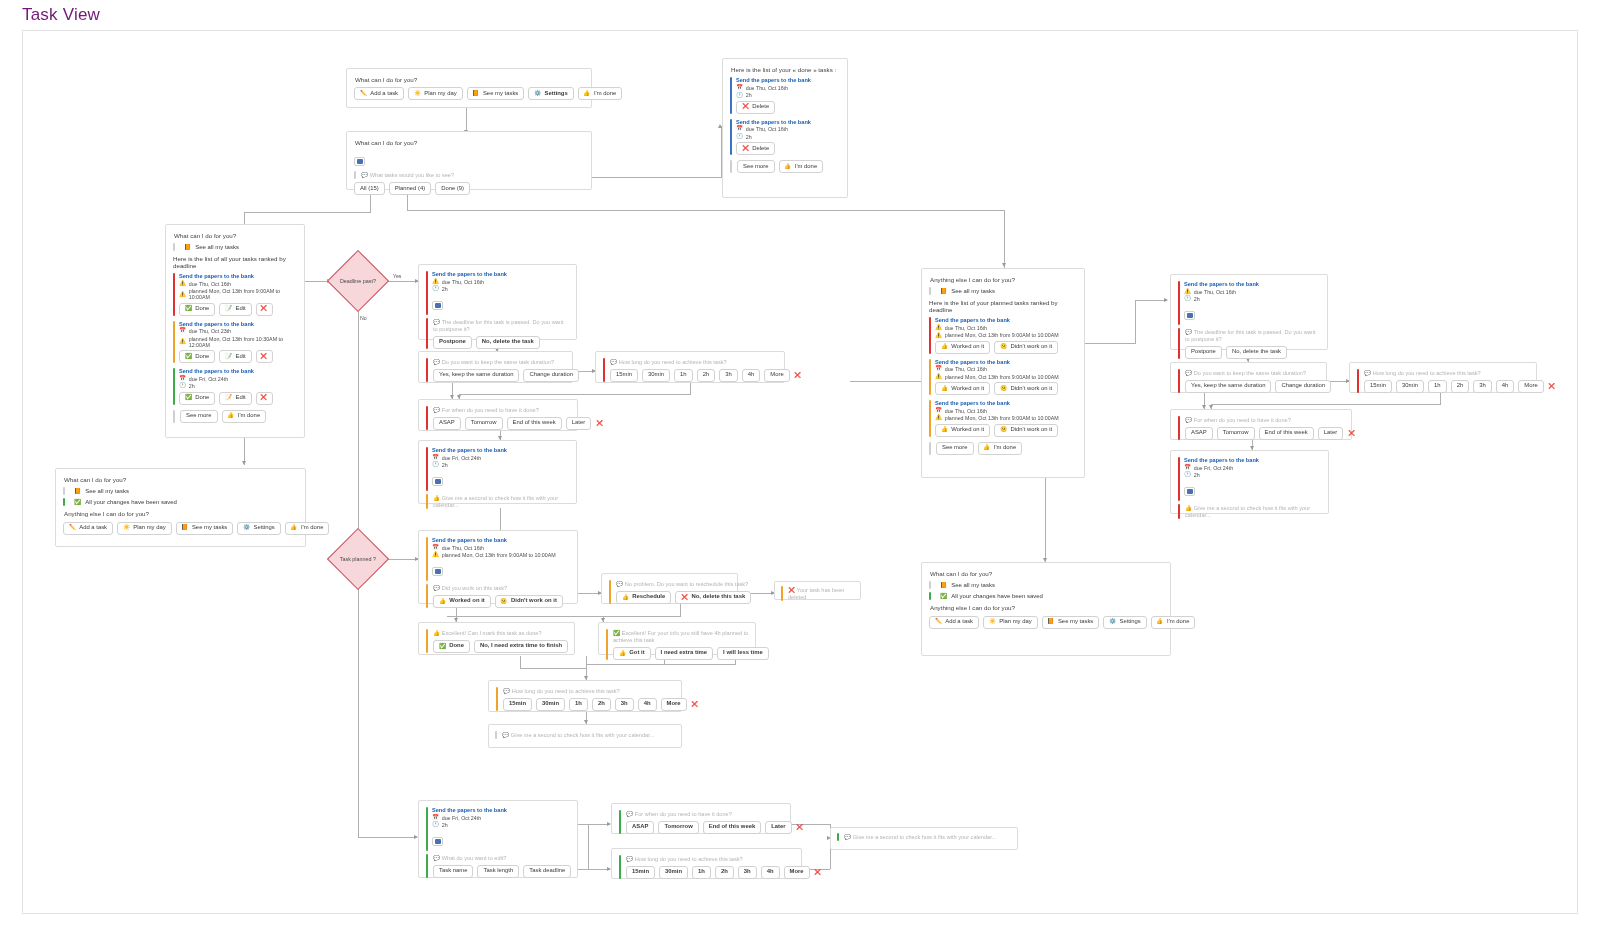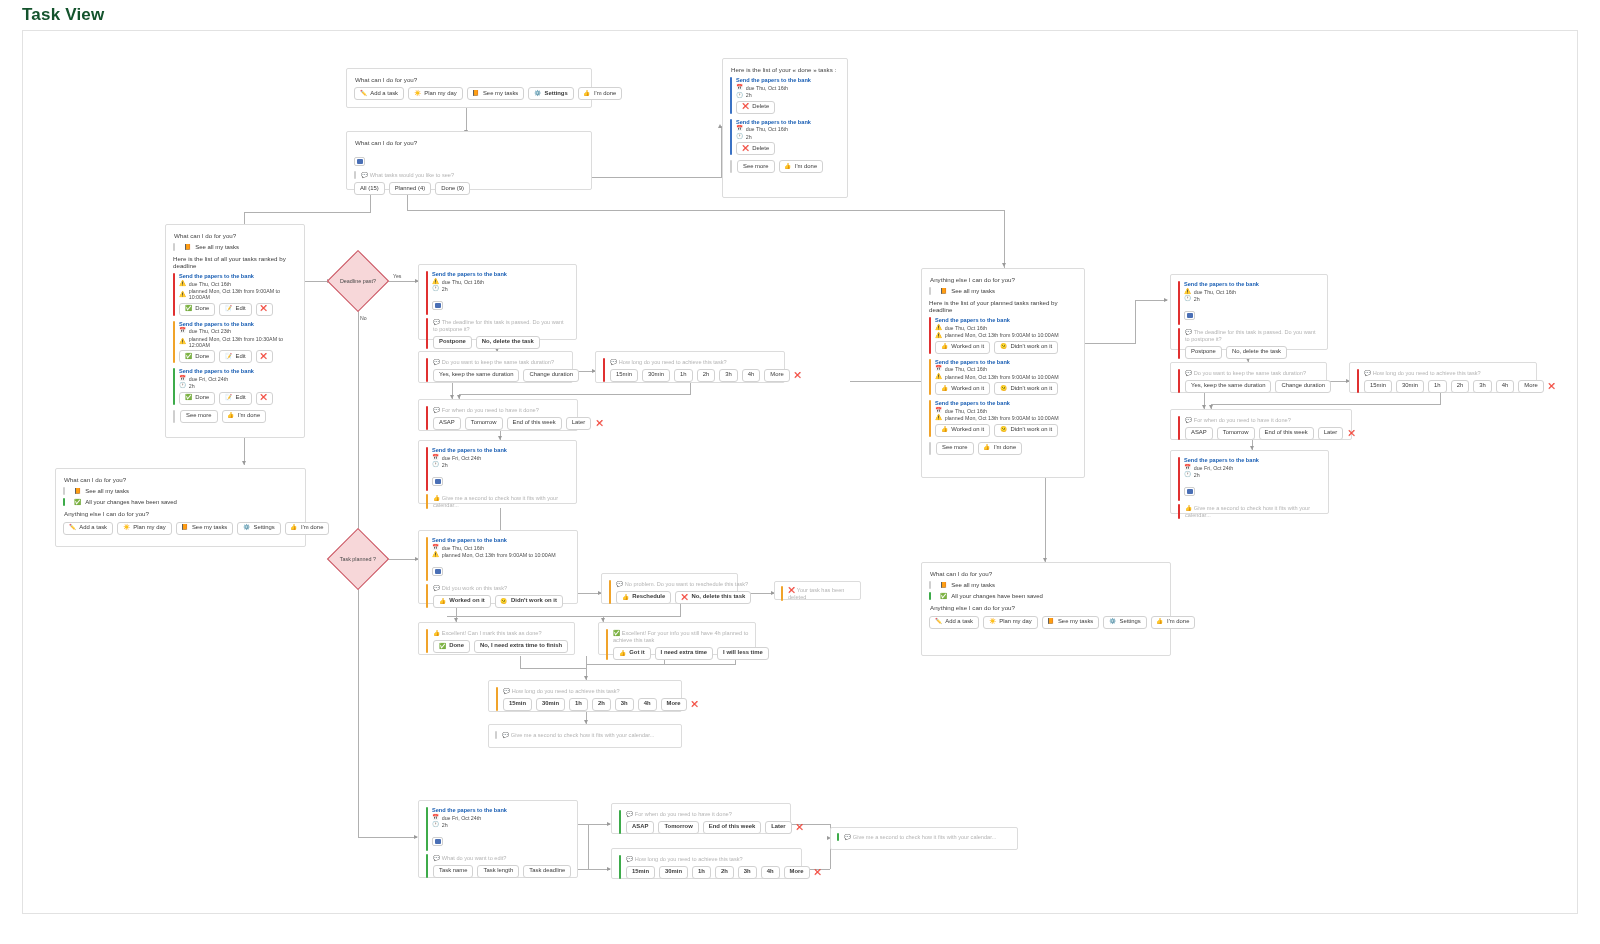--- a/index.html
+++ b/index.html
@@ -12,22 +12,22 @@
     position: relative;
     width: 1600px;
     height: 944px;
     background: #ffffff;
     overflow: hidden;
   }
   #page-title {
     position: absolute;
     left: 22px; top: 5px;
     font-size: 17px;
-    color: #14532d;
-    font-weight: 700;
+    color: #701a75;
+    font-weight: 400;
     letter-spacing: .2px;
   }
   #frame {
     position: absolute;
     left: 22px; top: 30px;
     width: 1556px; height: 884px;
     border: 1px solid #e2e2e2;
     background: #fff;
   }
 

